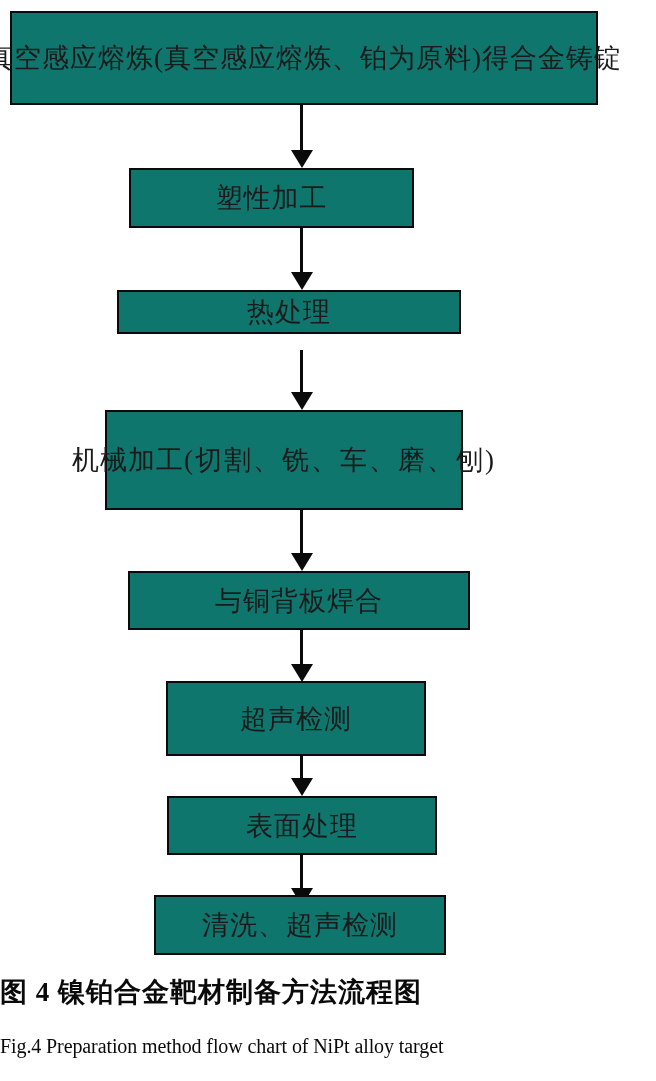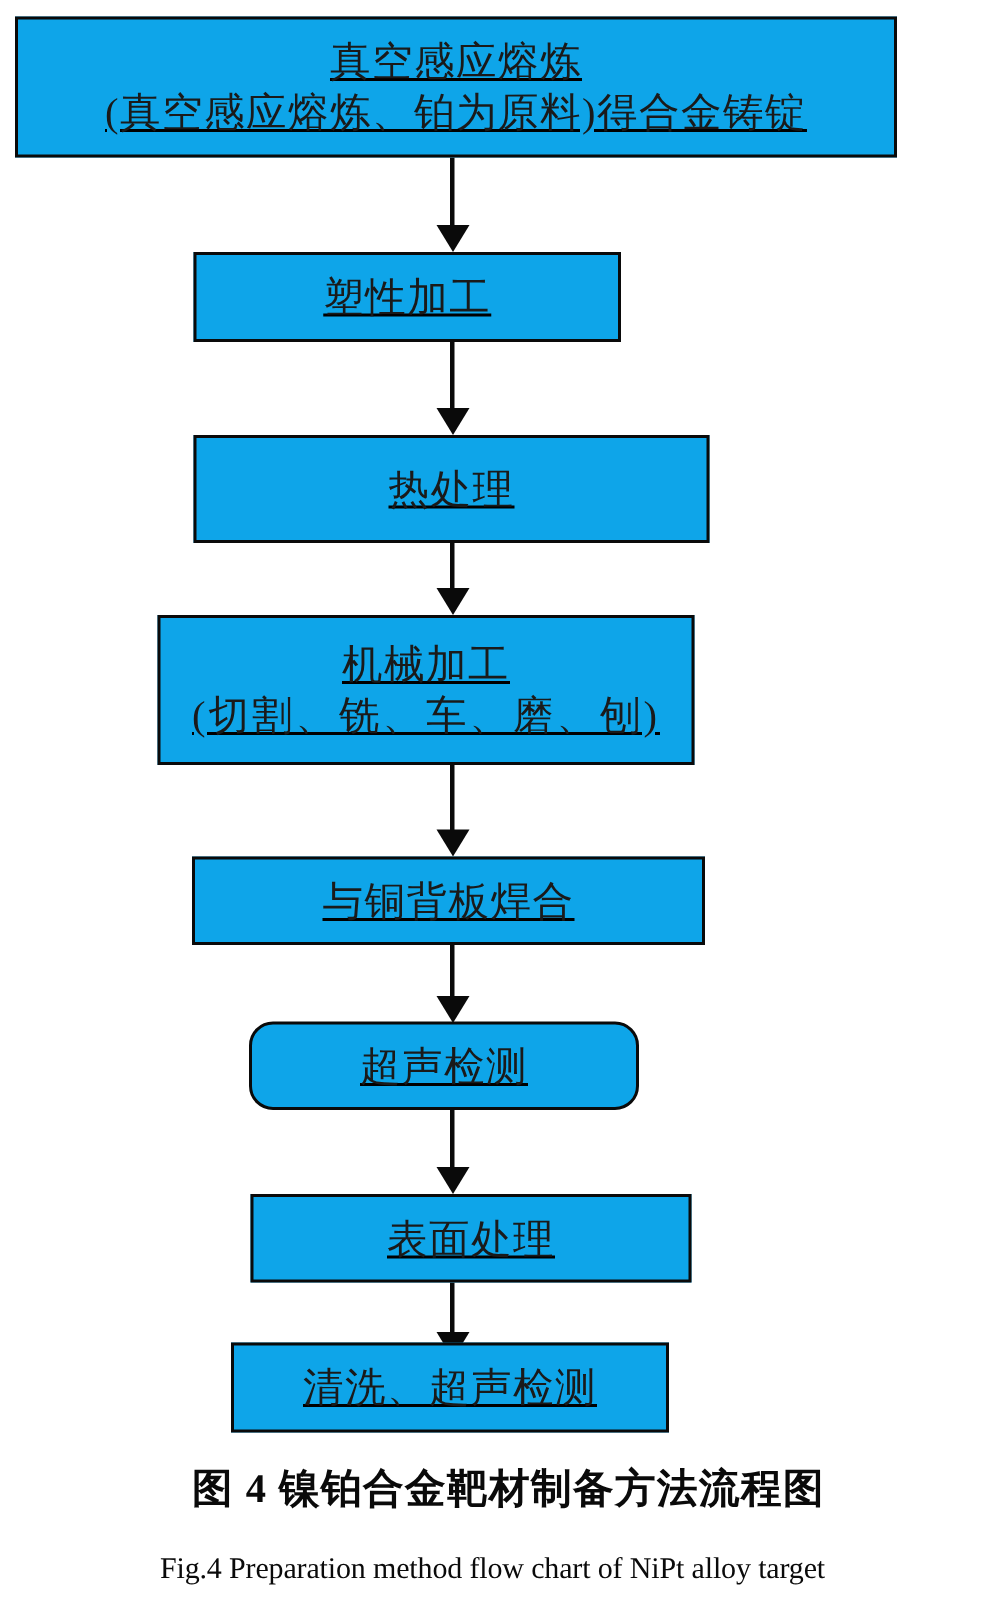--- a/index.html
+++ b/index.html
@@ -21,50 +21,49 @@
     left: 0;
     top: 0;
     width: 656px;
     height: 1081px;
   }
 
   
   .node {
     position: absolute;
     box-sizing: border-box;
-    background: #0ea5e9;
+    background: #0f766e;
     border: 2.5px solid #0a0a0a;
     display: flex;
-    flex-direction: column;
+    flex-direction: row;
     align-items: center;
     justify-content: center;
     z-index: 2;
-    text-decoration: underline;
   }
   .node-line {
     font-family: "Liberation Serif", "DejaVu Serif", serif;
     font-size: 27px;
     line-height: 34px;
     letter-spacing: 1px;
     white-space: nowrap;
     color: #1a1a1a;
     text-align: center;
   }
   .node-line.wide {
     letter-spacing: 2px;
   }
 
   
   #node-melting       { left: 10px;  top: 11px;  width: 588px; height: 94px;  }
   #node-plastic       { left: 129px; top: 168px; width: 285px; height: 60px;  }
-  #node-heat          { left: 129px; top: 290px; width: 344px; height: 72px;  }
+  #node-heat          { left: 117px; top: 290px; width: 344px; height: 44px;  }
   #node-machining     { left: 105px; top: 410px; width: 358px; height: 100px; }
   #node-welding       { left: 128px; top: 571px; width: 342px; height: 59px; justify-content: center;  }
-  #node-ultrasonic    { left: 166px; top: 681px; width: 260px; height: 59px; border-radius: 16px;  }
-  #node-surface       { left: 167px; top: 796px; width: 294px; height: 59px;  }
+  #node-ultrasonic    { left: 166px; top: 681px; width: 260px; height: 75px;  }
+  #node-surface       { left: 167px; top: 796px; width: 270px; height: 59px;  }
   #node-packaging     { left: 154px; top: 895px; width: 292px; height: 60px;  }
 
   
   .connector {
     position: absolute;
     z-index: 1;
   }
   .connector .stem {
     position: absolute;
     left: 0;
@@ -79,21 +78,21 @@
     height: 0;
     border-left: 11px solid transparent;
     border-right: 11px solid transparent;
     border-top: 18px solid #0a0a0a;
   }
 
   
   .caption {
     position: absolute;
     width: 550px;
-    text-align: right;
+    text-align: left;
     color: #0a0a0a;
   }
   #caption-cn {
     top: 974px;
     font-size: 27px;
     font-weight: bold;
     letter-spacing: 1px;
     font-family: "Liberation Serif", "DejaVu Serif", serif;
   }
   #caption-en {

